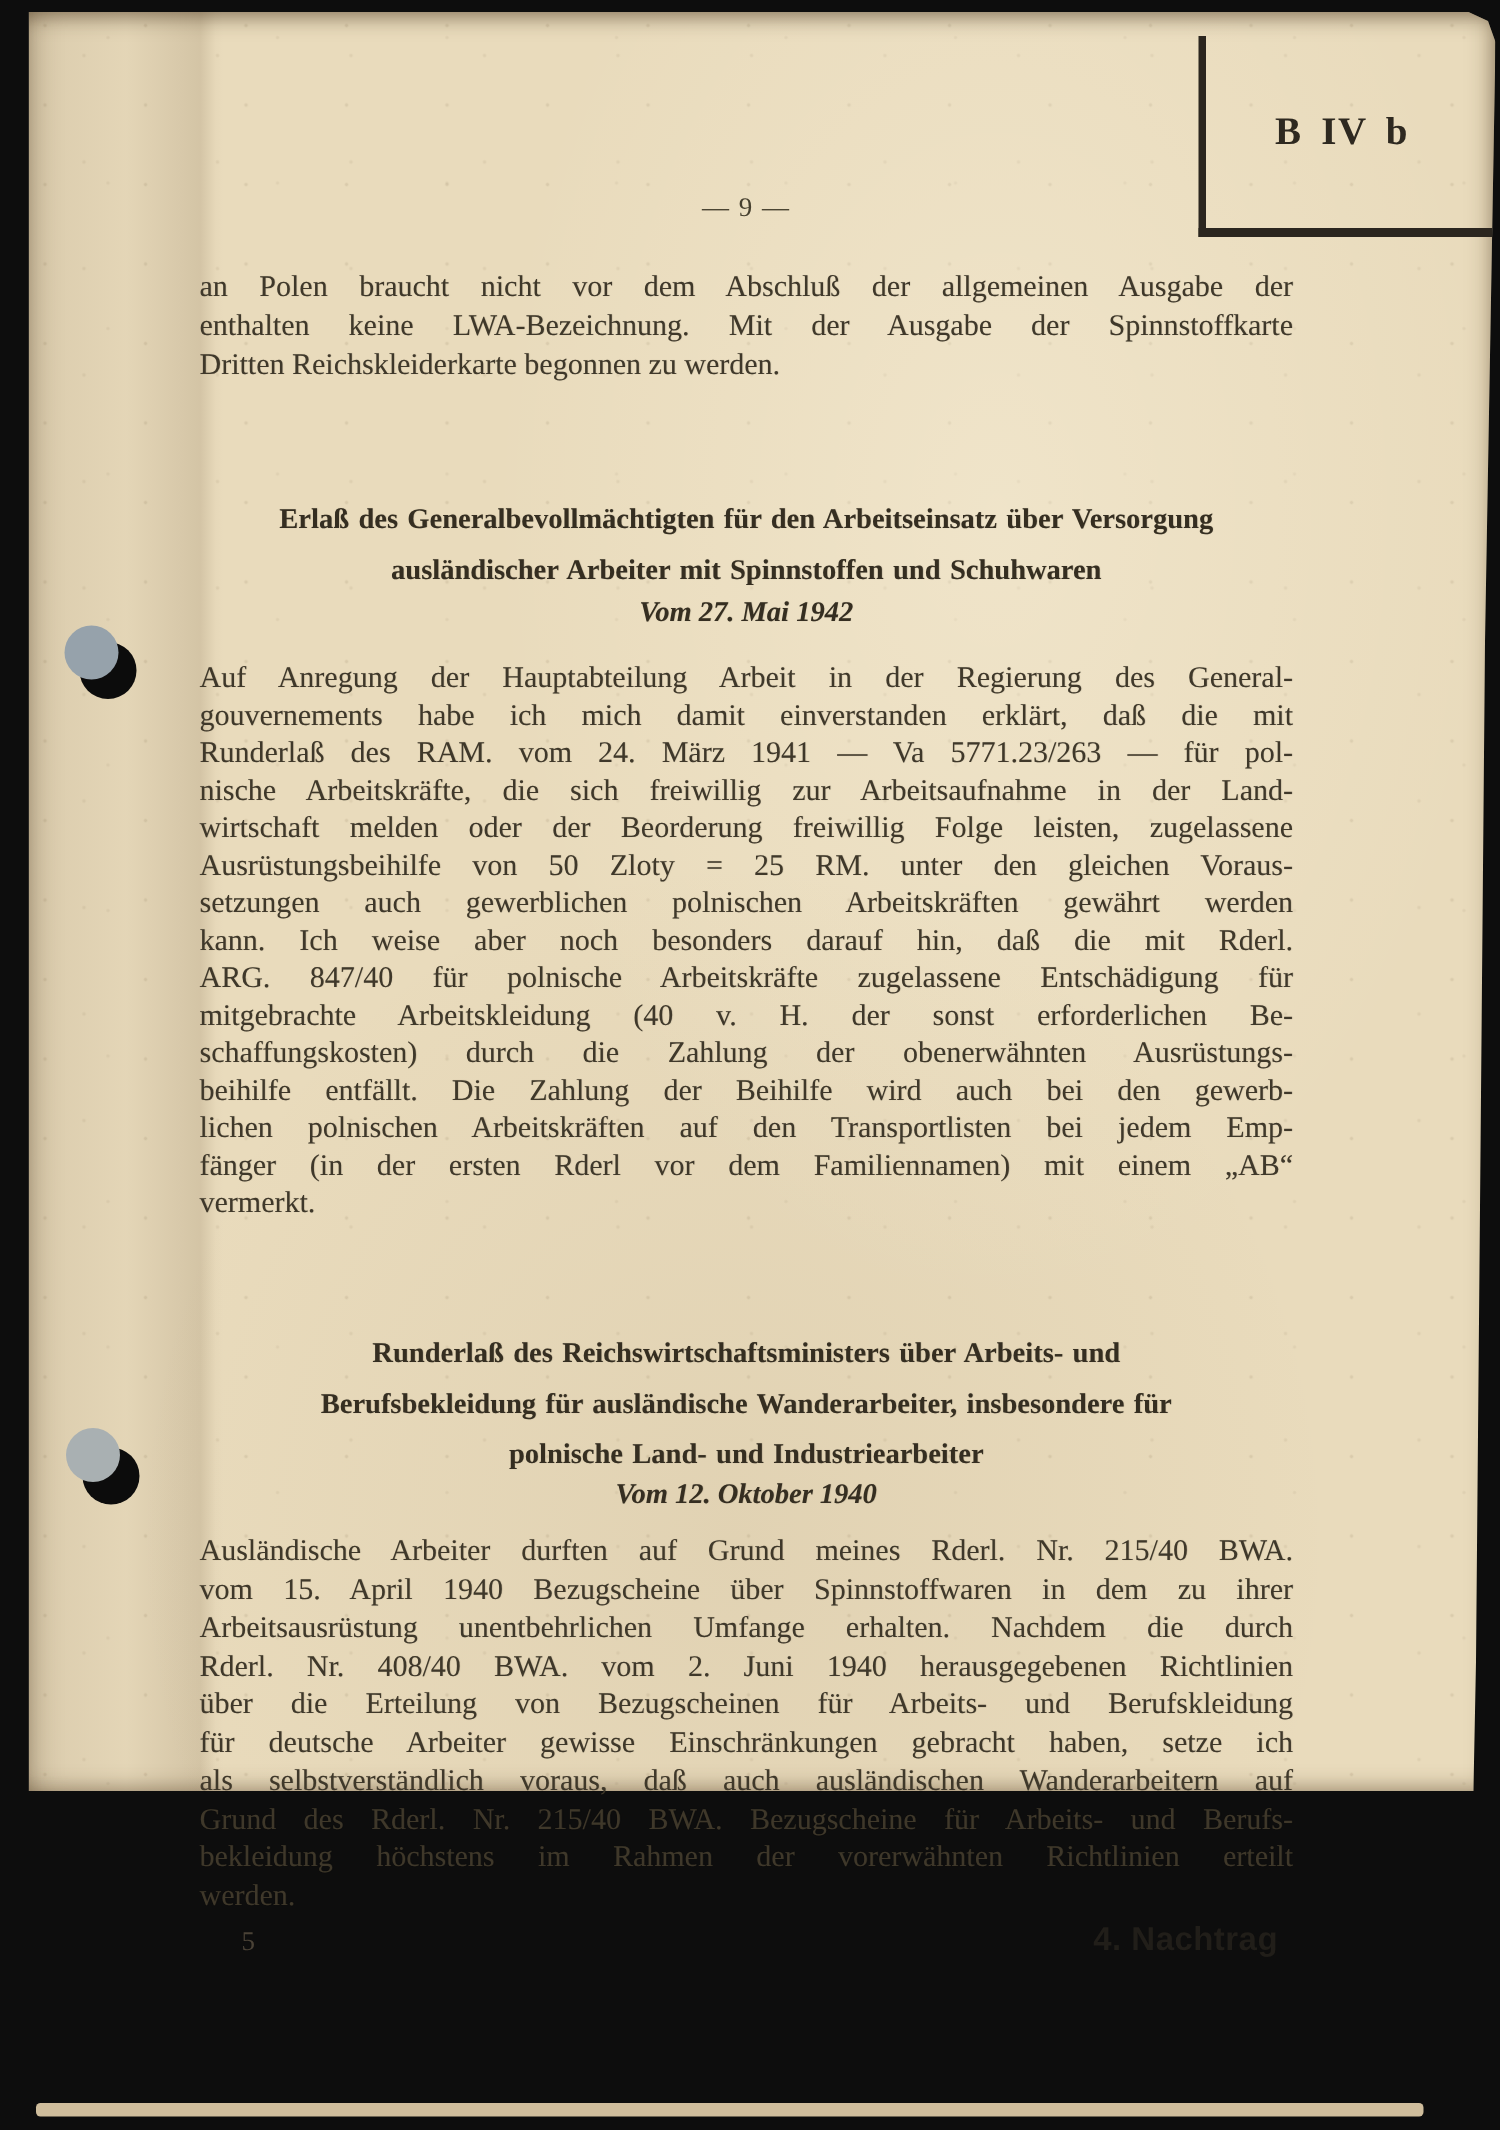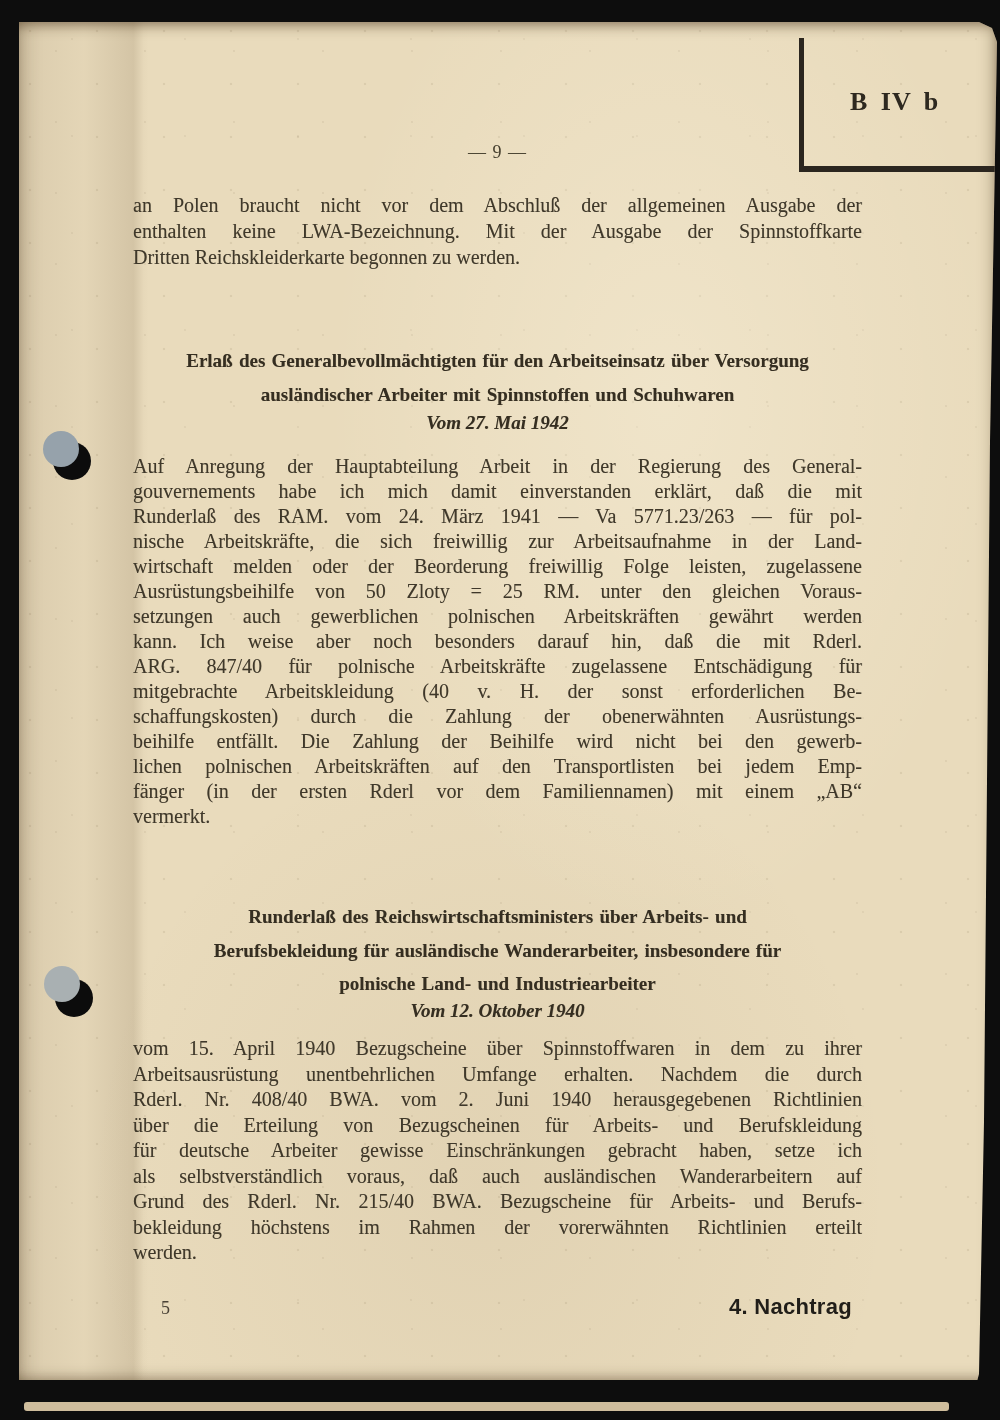--- a/index.html
+++ b/index.html
@@ -1,18 +1,18 @@
 <!DOCTYPE html>
 <html><head>
 <meta charset="utf-8">
 <style>
   html,body{margin:0;padding:0;background:#000;}
   .scan{position:relative;width:1000px;height:1420px;background:#0d0d0d;overflow:hidden;
         font-family:"Liberation Serif","DejaVu Serif",serif;}
-  .paper{position:absolute;left:19px;top:22px;width:978px;height:1358px;z-index:1;
+  .paper{position:absolute;left:19px;top:8px;width:978px;height:1186px;z-index:1;
         background-color:#e9dbbc;
         background-image:
           radial-gradient(ellipse 480px 760px at 66% 28%, rgba(255,249,232,0.30), transparent 70%),
           radial-gradient(ellipse 560px 640px at 48% 86%, rgba(120,95,60,0.07), transparent 72%),
           radial-gradient(circle at 11px 9px, rgba(105,85,55,0.12) 0.6px, transparent 1.6px),
           radial-gradient(circle at 37px 29px, rgba(105,85,55,0.09) 0.6px, transparent 1.6px),
           radial-gradient(circle at 53px 17px, rgba(90,70,45,0.07) 0.6px, transparent 1.5px);
         background-size:auto,auto,67px 53px,89px 71px,113px 97px;
         box-shadow: inset 0 12px 14px -9px rgba(70,50,25,0.55),
                     inset -12px 0 16px -10px rgba(70,50,25,0.50),
@@ -91,33 +91,34 @@
         <div class="body-line">gouvernements habe ich mich damit einverstanden erklärt, daß die mit</div>
         <div class="body-line">Runderlaß des RAM. vom 24. März 1941 — Va 5771.23/263 — für pol-</div>
         <div class="body-line">nische Arbeitskräfte, die sich freiwillig zur Arbeitsaufnahme in der Land-</div>
         <div class="body-line">wirtschaft melden oder der Beorderung freiwillig Folge leisten, zugelassene</div>
         <div class="body-line">Ausrüstungsbeihilfe von 50 Zloty = 25 RM. unter den gleichen Voraus-</div>
         <div class="body-line">setzungen auch gewerblichen polnischen Arbeitskräften gewährt werden</div>
         <div class="body-line">kann. Ich weise aber noch besonders darauf hin, daß die mit Rderl.</div>
         <div class="body-line">ARG. 847/40 für polnische Arbeitskräfte zugelassene Entschädigung für</div>
         <div class="body-line">mitgebrachte Arbeitskleidung (40 v. H. der sonst erforderlichen Be-</div>
         <div class="body-line">schaffungskosten) durch die Zahlung der obenerwähnten Ausrüstungs-</div>
-        <div class="body-line">beihilfe entfällt. Die Zahlung der Beihilfe wird nicht bei den gewerb-</div>
+        <div class="body-line">beihilfe entfällt. Die Zahlung der Beihilfe wird auch bei den gewerb-</div>
         <div class="body-line">lichen polnischen Arbeitskräften auf den Transportlisten bei jedem Emp-</div>
         <div class="body-line">fänger (in der ersten Rderl vor dem Familiennamen) mit einem „AB“</div>
         <div class="body-line">vermerkt.</div>
       </div>
 
     <div class="col h2a">
         <div class="heading-line">Runderlaß des Reichswirtschaftsministers über Arbeits- und</div>
         <div class="heading-line">Berufsbekleidung für ausländische Wanderarbeiter, insbesondere für</div>
         <div class="heading-line">polnische Land- und Industriearbeiter</div>
       </div>
     <div class="col date2 date-line">Vom 12. Oktober 1940</div>
     <div class="col body2">
+        <div class="body-line">Ausländische Arbeiter durften auf Grund meines Rderl. Nr. 215/40 BWA.</div>
         <div class="body-line">vom 15. April 1940 Bezugscheine über Spinnstoffwaren in dem zu ihrer</div>
         <div class="body-line">Arbeitsausrüstung unentbehrlichen Umfange erhalten. Nachdem die durch</div>
         <div class="body-line">Rderl. Nr. 408/40 BWA. vom 2. Juni 1940 herausgegebenen Richtlinien</div>
         <div class="body-line">über die Erteilung von Bezugscheinen für Arbeits- und Berufskleidung</div>
         <div class="body-line">für deutsche Arbeiter gewisse Einschränkungen gebracht haben, setze ich</div>
         <div class="body-line">als selbstverständlich voraus, daß auch ausländischen Wanderarbeitern auf</div>
         <div class="body-line">Grund des Rderl. Nr. 215/40 BWA. Bezugscheine für Arbeits- und Berufs-</div>
         <div class="body-line">bekleidung höchstens im Rahmen der vorerwähnten Richtlinien erteilt</div>
         <div class="body-line">werden.</div>
       </div>

